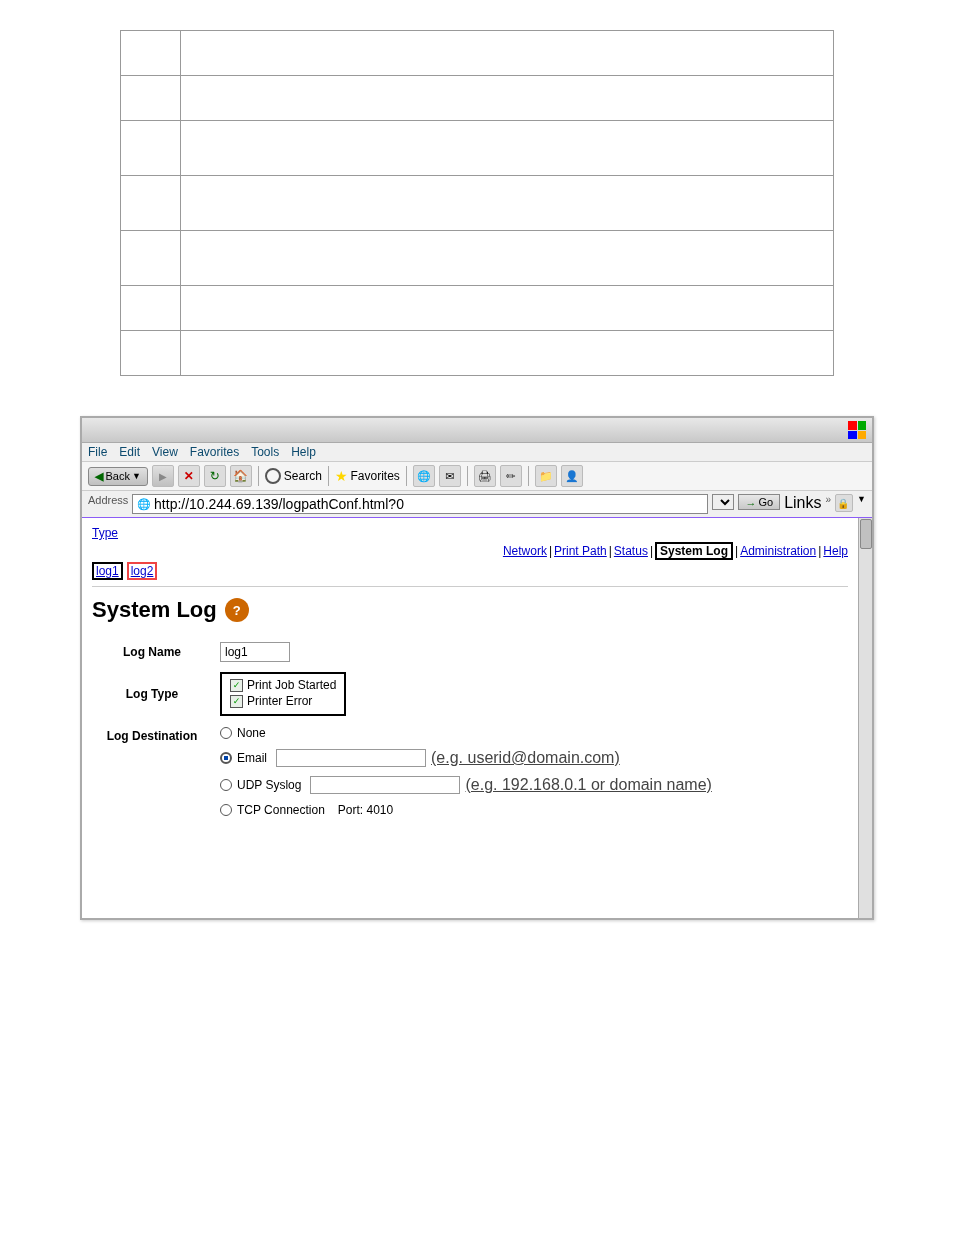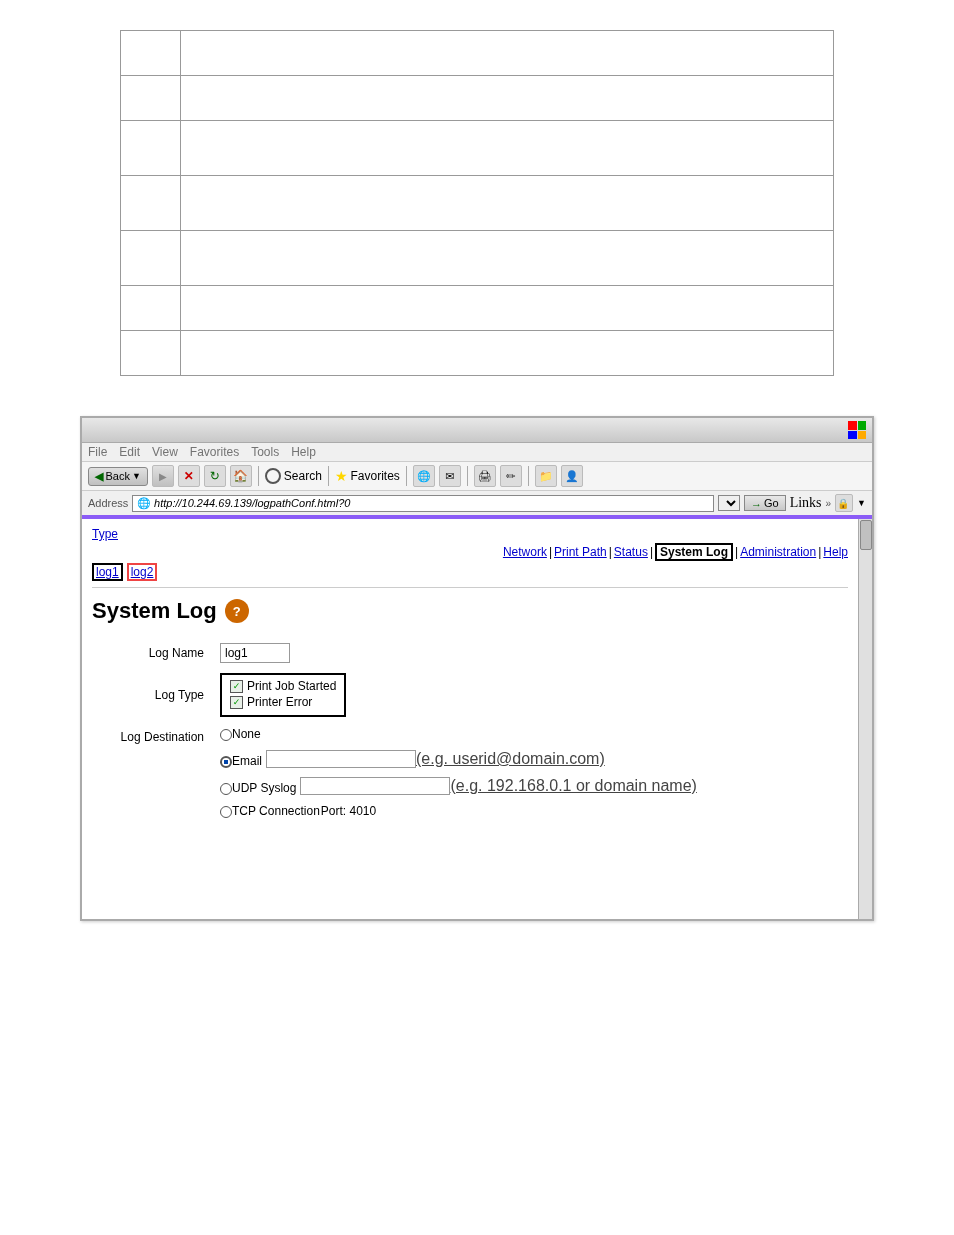--- a/index.html
+++ b/index.html
@@ -62,21 +62,21 @@
     .browser-menubar {
       background: #f0f0f0;
       border-bottom: 1px solid #ccc;
       padding: 2px 6px;
       display: flex;
       gap: 12px;
       font-size: 12px;
     }
     .browser-menubar span {
       cursor: pointer;
-      color: #737373;
+      color: #0c4a6e;
       text-align: center;
     }
     
     .browser-toolbar {
       background: #f5f5f5;
       border-bottom: 1px solid #ccc;
       padding: 3px 6px;
       display: flex;
       align-items: center;
       gap: 4px;
@@ -125,24 +125,24 @@
       border-radius: 50%;
       position: relative;
     }
     .favorites-star {
       color: gold;
       font-size: 14px;
     }
     
     .browser-addressbar {
       background: #f0f0f0;
-      border-bottom: 4px solid #8b5cf6;
+      border-bottom: 1px solid #8b5cf6;
       padding: 3px 6px;
       display: flex;
-      align-items: center;
+      align-items: flex-start;
       gap: 4px;
       font-size: 12px;
     }
     .address-label {
       color: #555;
       font-size: 11px;
       white-space: nowrap;
     }
     .address-input {
       flex: 1;
@@ -165,24 +165,23 @@
       cursor: pointer;
       display: flex;
       align-items: center;
       gap: 2px;
     }
     .go-arrow {
       color: #006600;
       font-weight: bold;
     }
     .links-btn {
-      font-size: 14px;
+      font-size: 16px;
       color: #000;
       cursor: pointer;
-      font-family: Liberation Serif, serif;
     }
 
     
     .browser-content {
       background: #fff;
       padding: 8px 10px;
       min-height: 400px;
       position: relative;
     }
     
@@ -274,22 +273,22 @@
     .form-table {
       width: 100%;
       border-collapse: collapse;
       font-size: 12px;
     }
     .form-table td {
       padding: 5px 8px;
       vertical-align: middle;
     }
     .form-table .label-col {
-      text-align: right;
-      font-weight: normal;
+      text-align: center;
+      font-weight: bold;
       color: #000;
       width: 120px;
       white-space: nowrap;
       margin-top: 40px;
     }
     .form-table .value-col {
       text-align: left;
     }
     .log-name-input {
       border: 1px solid #999;
@@ -318,21 +317,22 @@
       background: #e8f0e8;
       display: flex;
       align-items: center;
       justify-content: center;
       font-size: 9px;
       color: #009900;
     }
     
     .radio-row {
       display: flex;
-      align-items: flex-end;
+      align-items: center;
+      gap: 5px;
       margin-bottom: 4px;
       font-size: 12px;
     }
     .radio-empty {
       width: 12px;
       height: 12px;
       border: 1px solid #555;
       border-radius: 50%;
       background: #fff;
     }
@@ -523,21 +523,21 @@
       </div>
       <div class="toolbar-icon">
         <span style="font-size:11px;">👤</span>
       </div>
     </div>
 
     <div class="browser-addressbar">
       <span class="address-label">Address</span>
       <div class="address-input">
         <span class="address-page-icon">🌐</span>
-        <input type="text" style="border: none; outline: none; font-size: 11px; flex: 1 1 0%; font-style: italic;" value="http://10.244.69.139/logpathConf.html?0">
+        <input type="text" style="border: none; outline: none; font-size: 14px; flex: 1 1 0%;" value="http://10.244.69.139/logpathConf.html?0">
       </div>
       <select style="font-size:11px; border:1px solid #888;">
         <option></option>
       </select>
       <button class="address-go-btn">
         <span class="go-arrow">→</span>
         <span>Go</span>
       </button>
       <span class="links-btn">Links</span>
       <span style="font-size:10px; color:#555;">»</span>
@@ -619,21 +619,21 @@
                 <div class="radio-row">
                   <div class="radio-empty"></div>
                   <span>UDP Syslog</span>
                   <input type="text" class="email-input" style="margin-left: 4px;">
                   <span class="hint-text">(e.g. 192.168.0.1 or domain name)</span>
                 </div>
 
                 <div class="radio-row">
                   <div class="radio-empty"></div>
                   <span>TCP Connection</span>
-                  <span class="port-text" style="margin-left:1px;">Port: 4010</span>
+                  <span class="port-text" style="margin-left:8px;">Port: 4010</span>
                 </div>
 
               </div>
             </td>
           </tr>
         </tbody>
           </table>
 
 
       </div>

